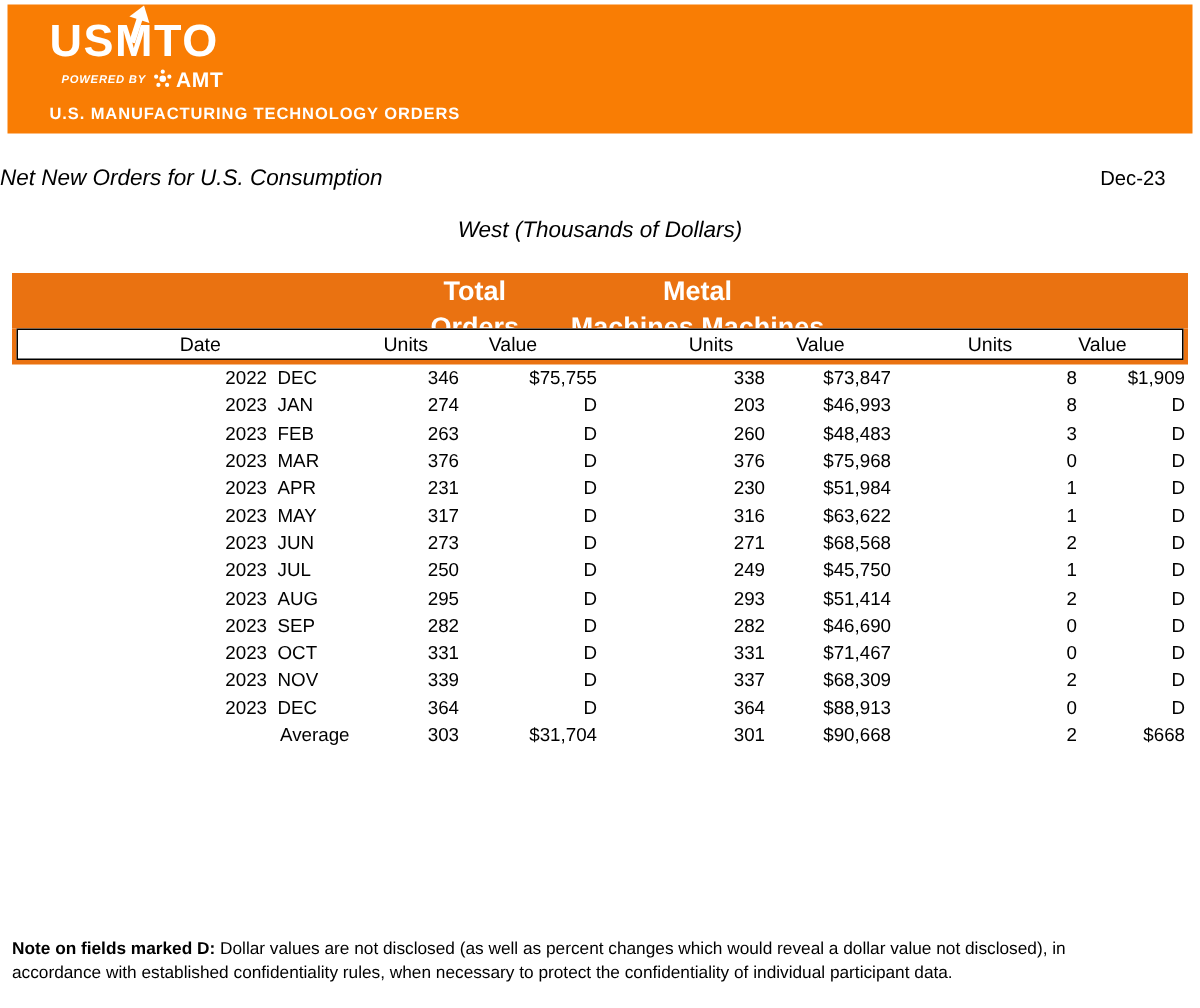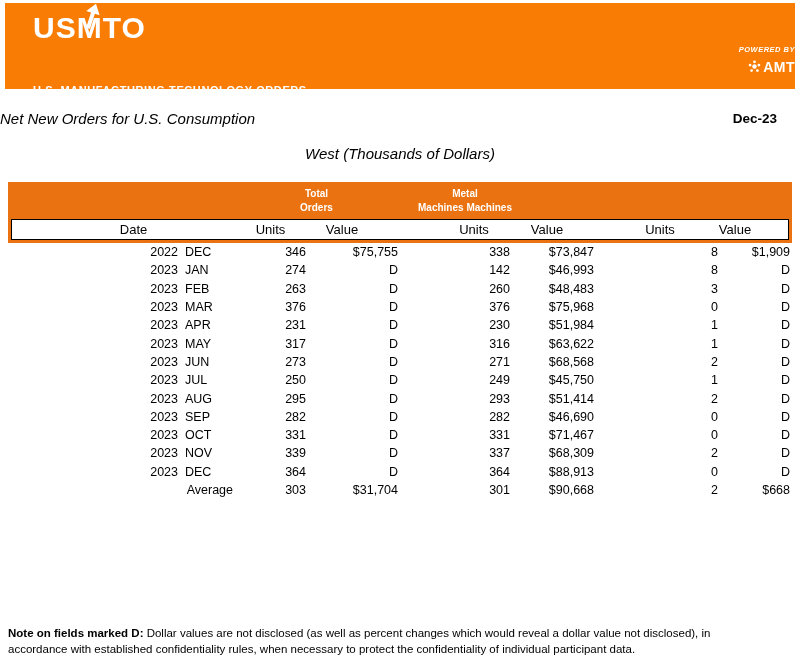--- a/index.html
+++ b/index.html
@@ -24,44 +24,44 @@
     padding: 9px 0 0 28px;
   }
   .logo-block { position: relative; display: inline-block; }
   .usmto-text {
     font-size: 30px; font-weight: bold; letter-spacing: 1px; line-height: 1.05;
   }
   .m-arrow {
     position: absolute; left: 48px; top: -9px; pointer-events: none;
   }
   .powered-row {
-    display: flex; align-items: flex-end; gap: 5px; margin: 1px 0 0 8px; flex-direction: column;
+    display: flex; align-items: center; gap: 5px; margin: 1px 0 0 8px;
   }
   .powered-by {
     font-size: 7.5px; font-style: italic; font-weight: bold; letter-spacing: .5px;
   }
   .amt-wrap { display: flex; align-items: center; gap: 2px; }
   .amt-text { font-size: 14px; font-weight: bold; letter-spacing: .5px; }
   .banner-subtitle {
     margin: 9px 0 0 0; font-size: 11px; font-weight: bold; letter-spacing: .6px;
   }
   
   .title-row { position: relative; margin-top: 21px; text-align: left; }
   .report-title { font-size: 15px; font-style: italic; }
-  .report-date { position: absolute; right: 23px; top: 1px; font-size: 13.5px; font-style: normal; font-weight: bold; }
+  .report-date { position: absolute; right: 23px; top: 1px; font-size: 13.5px; font-style: normal; }
   .subtitle-row { margin-top: 17px; text-align: center; font-size: 15px; font-style: italic; }
   
   .tbl { margin: 20px 8px 0 8px; width: 784px; }
   .grid-cols {
     display: grid;
     grid-template-columns: 225px 75px 92px 112px 84px 124px 72px;
   }
   .group-band {
     background: var(--header-orange);
-    color: #fff; font-weight: bold; font-size: 10px;
+    color: #fff; font-weight: bold; font-size: 18px;
     height: 37px; align-items: center;
   }
   .group-cell { text-align: center; line-height: 1.35; }
   .g-total   { grid-column: 2 / span 2; }
   .g-cutting { grid-column: 4 / span 2; transform: translateX(-33px); }
   .g-forming { grid-column: 6 / span 2; transform: translateX(-7px); }
   .colhead-row {
     position: relative;
     height: 24px;
     background: var(--header-orange);
@@ -174,21 +174,21 @@
         <div class="cell-num">$1,909</div>
       </div>
 
       <div class="grid-cols row">
         <div class="cell-date">
           <span class="year">2023</span>
           <span class="month">JAN</span>
         </div>
         <div class="cell-num">274</div>
         <div class="cell-num">D</div>
-        <div class="cell-num">142</div>
+        <div class="cell-num">203</div>
         <div class="cell-num">$46,993</div>
         <div class="cell-num">8</div>
         <div class="cell-num">D</div>
       </div>
 
       <div class="grid-cols row">
         <div class="cell-date">
           <span class="year">2023</span>
           <span class="month">FEB</span>
         </div>

